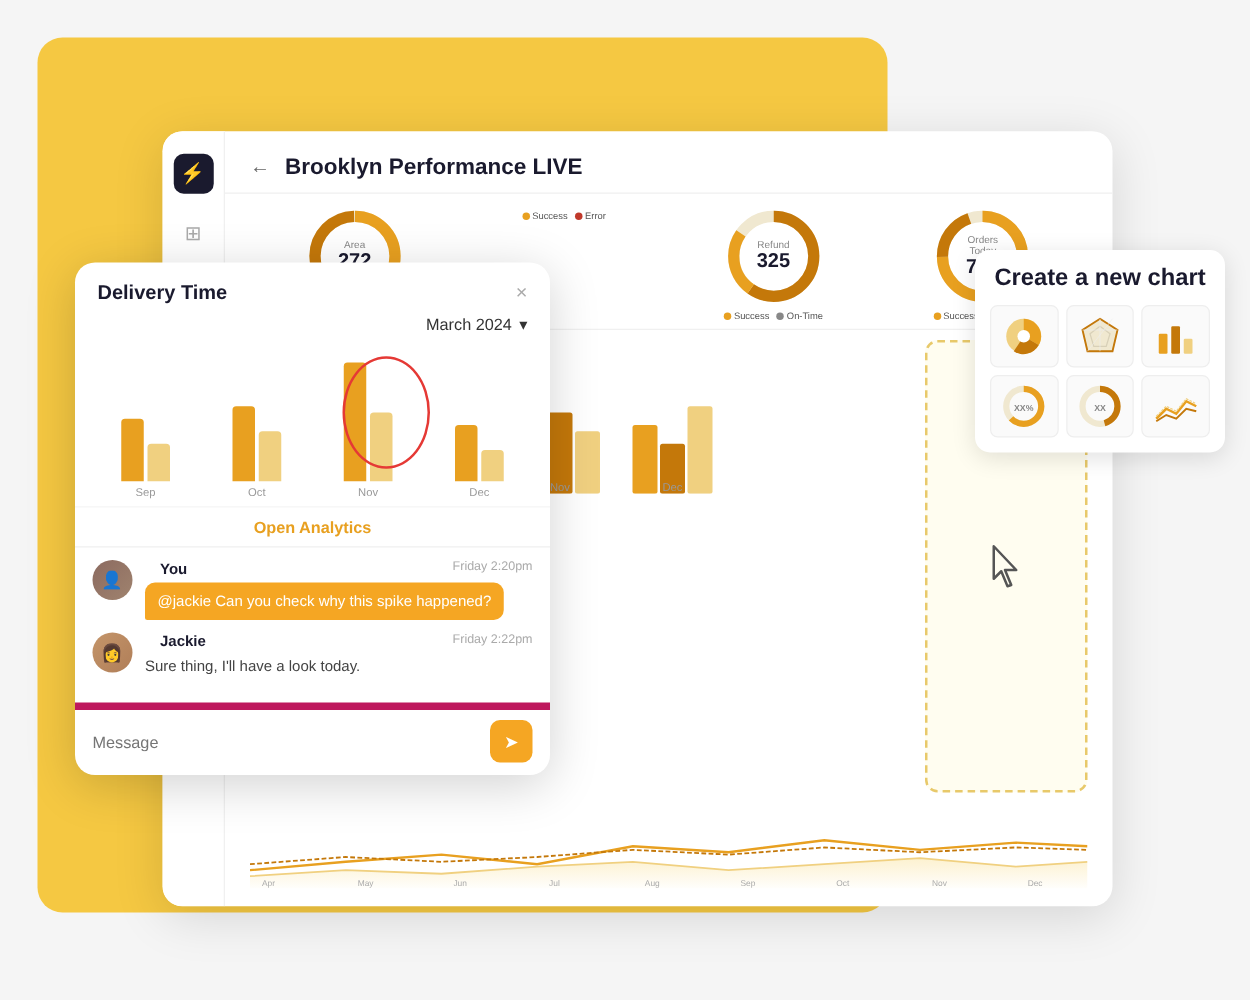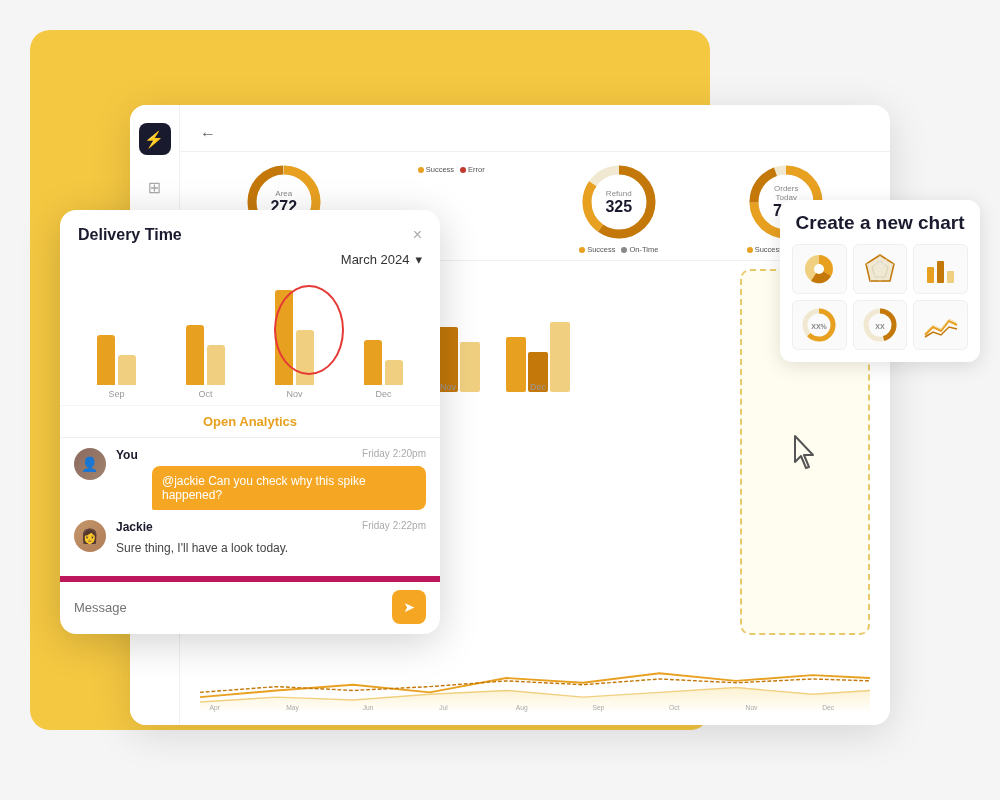--- a/index.html
+++ b/index.html
@@ -348,41 +348,41 @@
     }
 
     .msg-content {
       flex: 1;
     }
 
     .msg-meta {
       display: flex;
       justify-content: space-between;
       margin-bottom: 4px;
+      margin-left: 12px;
     }
 
     .msg-sender {
       font-size: 12px;
       font-weight: 600;
       color: #1a1a2e;
     }
 
     .msg-time {
       font-size: 10px;
       color: #aaa;
     }
 
     .msg-bubble {
       background: #F5A623;
       color: #fff;
       border-radius: 8px 8px 8px 2px;
       padding: 8px 10px;
       font-size: 12px;
       display: inline-block;
-      margin-left: 36px;
     }
 
     .msg-bubble-plain {
       font-size: 12px;
       color: #444;
     }
 
     .chat-input-row {
       display: flex;
       gap: 8px;
@@ -443,20 +443,21 @@
       <span style="color:#F5C842;font-size:16px;">⚡</span>
     </div>
     <div class="sidebar-icon">⊞</div>
     <div class="sidebar-icon">◈</div>
   </div>
 
   <div class="main-content">
 
     <div class="header">
       <span class="back-arrow">←</span>
+      <span class="page-title">Brooklyn Performance LIVE</span>
     </div>
 
     <div class="kpi-row">
 
       <div class="kpi-card">
         <div class="donut-wrap">
           <svg viewBox="0 0 80 80">
             <circle cx="40" cy="40" r="32" fill="none" stroke="#F0E8D0" stroke-width="9"></circle>
             <circle cx="40" cy="40" r="32" fill="none" stroke="#E8A020" stroke-width="9" stroke-dasharray="140 62" stroke-dashoffset="0" transform="rotate(-90 40 40)"></circle>
             <circle cx="40" cy="40" r="32" fill="none" stroke="#C4780A" stroke-width="9" stroke-dasharray="60 142" stroke-dashoffset="-140" transform="rotate(-90 40 40)"></circle>

